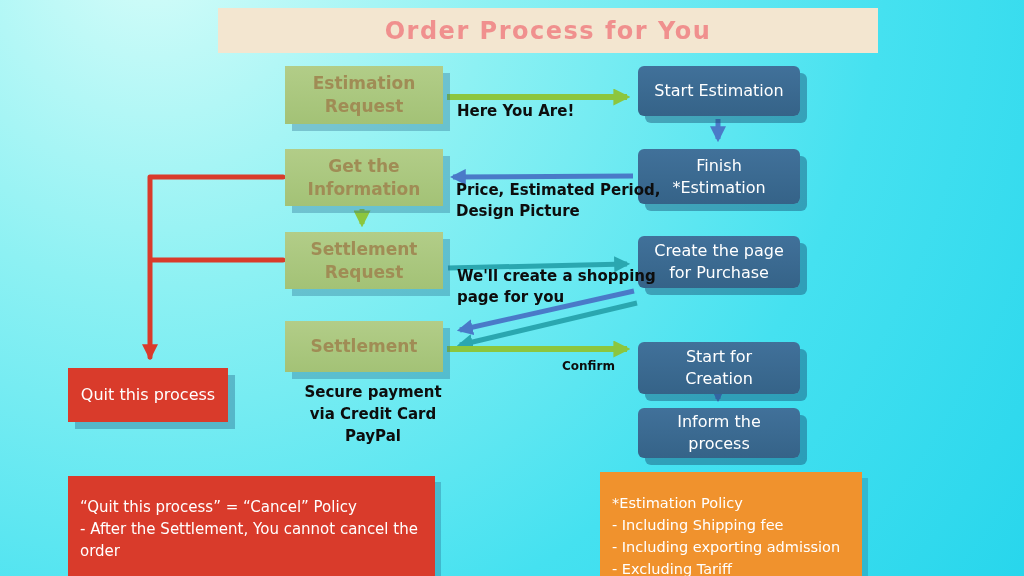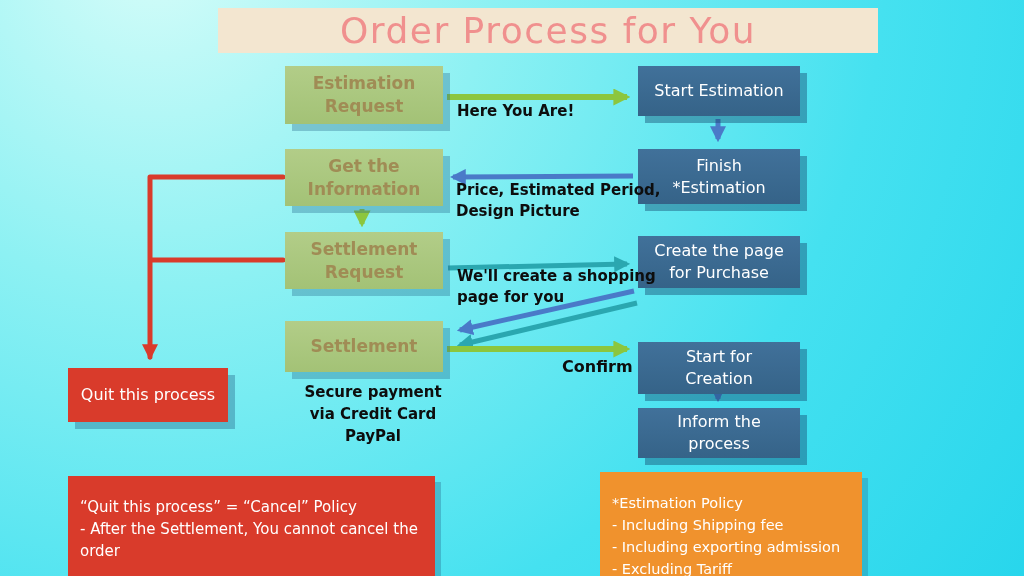--- a/index.html
+++ b/index.html
@@ -11,38 +11,39 @@
     background: radial-gradient(circle at 15% -10%, #d8fdf9 0%, #8df1f3 32%, #45e1f0 68%, #28d6ec 100%);
   }
   .abs { position: absolute; }
 
   .title-bar {
     left: 218px; top: 8px; width: 660px; height: 45px;
     background: #f3e6d0;
     display: flex; align-items: center; justify-content: center;
   }
   .title-text {
-    font-size: 36px; font-weight: 400; color: #f0908e; letter-spacing: 1.5px;
+    font-size: 24px; font-weight: 700; color: #f0908e; letter-spacing: 1.5px;
   }
 
   .node {
     display: flex; align-items: center; justify-content: center;
     text-align: center; white-space: pre-line; line-height: 1.35;
   }
   .node.green {
     left: 285px; width: 158px;
     background: linear-gradient(180deg, #b2cd88 0%, #a3c276 100%);
     color: #a08c55; font-size: 17px; font-weight: 600;
     box-shadow: 7px 7px 0 rgba(40,105,140,0.35);
   }
   .node.blue {
     left: 638px; width: 162px;
     background: linear-gradient(180deg, #41719a 0%, #356388 100%);
     color: #ffffff; font-size: 16px; font-weight: 500;
     box-shadow: 7px 7px 0 rgba(18,68,108,0.42);
+    border-radius: 6px;
   }
   .node.red {
     background: #d93b2b; color: #ffffff; font-size: 16px; font-weight: 500;
     box-shadow: 7px 7px 0 rgba(40,105,140,0.40);
   }
 
   .black-label {
     color: #0d0d0d; font-size: 15px; font-weight: 600;
     white-space: pre-line; line-height: 21px;
   }
@@ -120,21 +121,21 @@
   <div class="abs node blue" style="top:408px; height:50px;">Inform the
 process</div>
 
   <div class="abs node red" style="left:68px; top:368px; width:160px; height:54px;">Quit this process</div>
 
   <div class="abs black-label" style="left:457px; top:101px;">Here You Are!</div>
   <div class="abs black-label" style="left:456px; top:180px;">Price, Estimated Period,
 Design Picture</div>
   <div class="abs black-label" style="left:457px; top:266px;">We'll create a shopping
 page for you</div>
-  <div class="abs black-label" style="left:562px; top:356px; font-size:16px;">Confirm</div>
+  <div class="abs black-label" style="left:562px; top:356px; font-size:12px;">Confirm</div>
 
   <div class="abs caption" style="left:287px; top:381px; width:172px;">Secure payment
 via Credit Card
 PayPal</div>
 
   <div class="abs note rednote" style="left:68px; top:476px; width:367px; min-height:90px;">“Quit this process” = “Cancel” Policy
 - After the Settlement, You cannot cancel the
 order</div>
   <div class="abs note orangenote" style="left:600px; top:472px; width:262px; min-height:96px;">*Estimation Policy
 - Including Shipping fee

